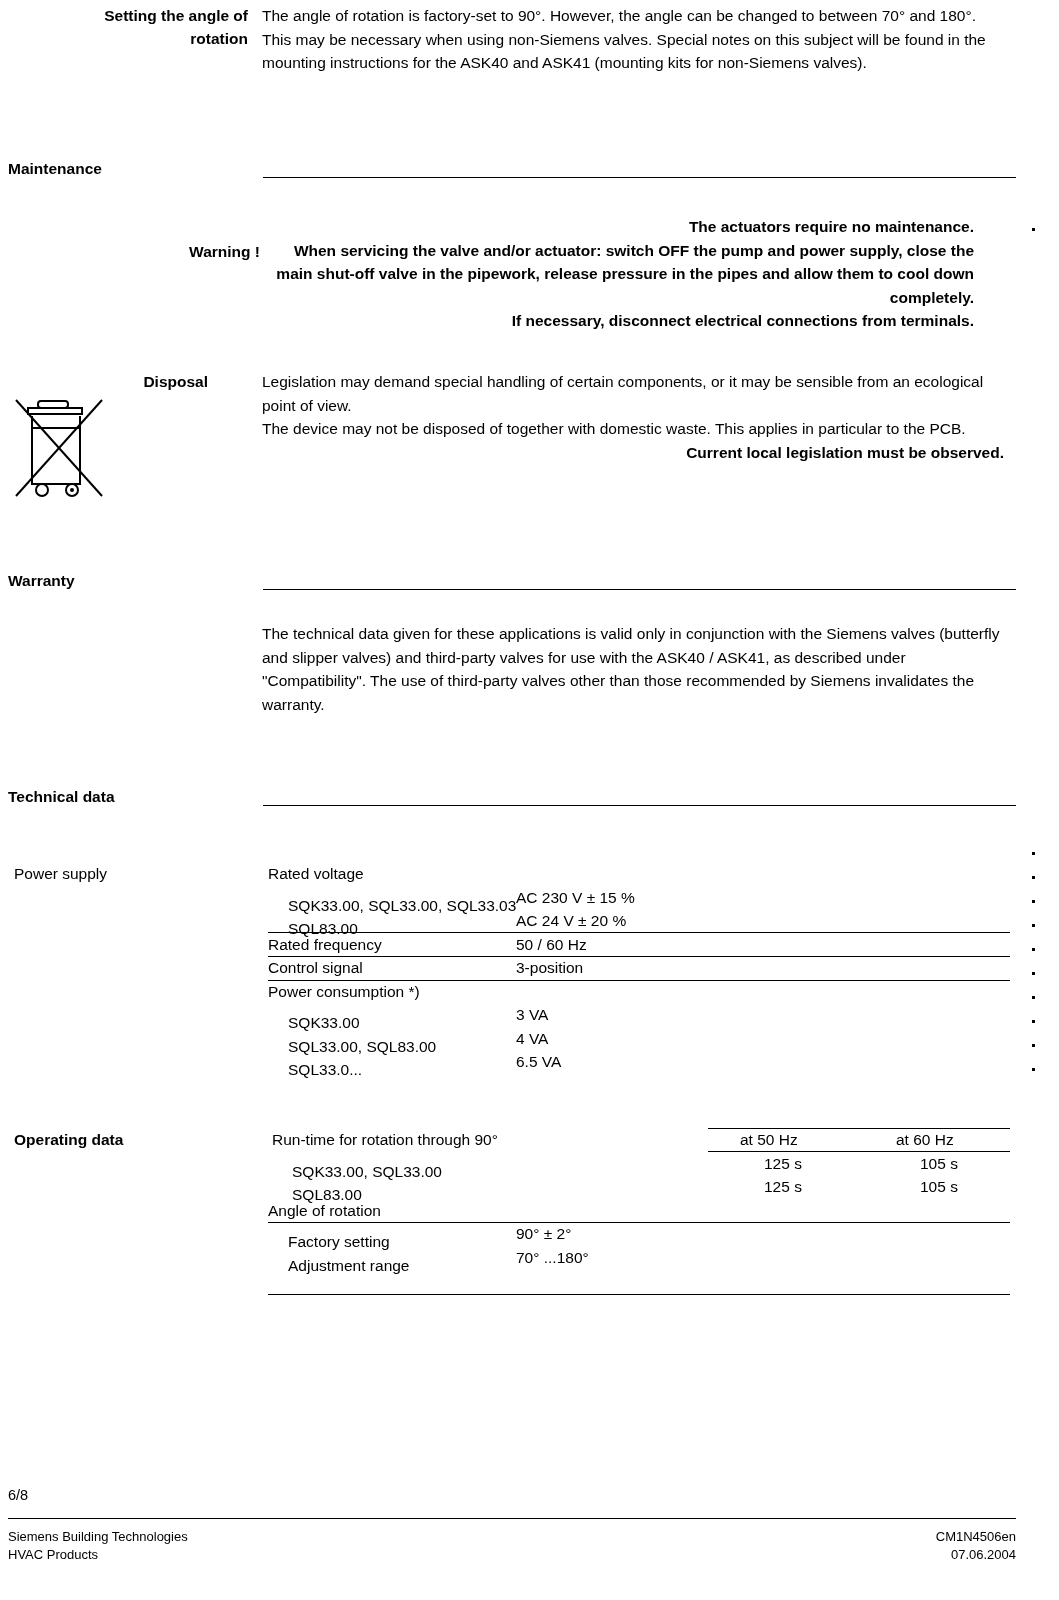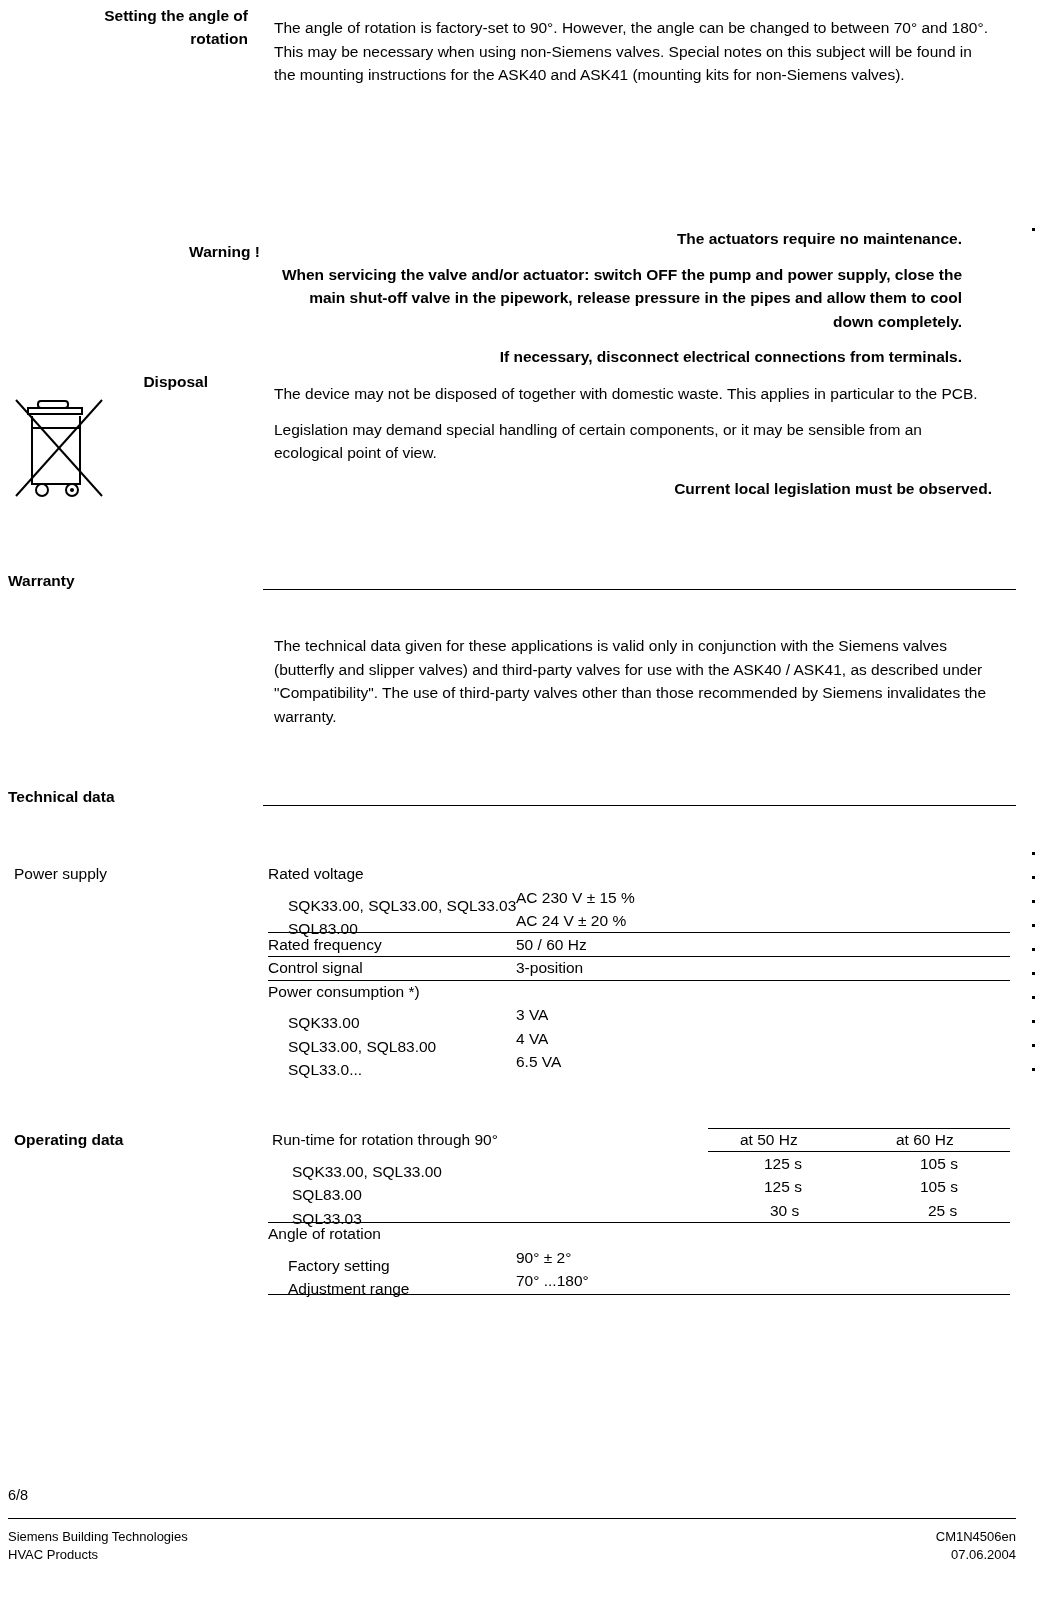--- a/index.html
+++ b/index.html
@@ -26,21 +26,21 @@
     position: absolute;
     font-size: 15.5px;
     line-height: 23px;
   }
   .bold { font-weight: bold; text-align: right; }
   .body-col {
     position: absolute;
     font-size: 15.5px;
     line-height: 23.5px;
   }
-  .body-col p { margin: 12px; }
+  .body-col p { margin: 0; }
   
   .section-head {
     position: absolute;
     left: 8px;
     width: 1008px;
     font-size: 15.5px;
     font-weight: bold;
   }
   .section-head .rule {
     position: absolute;
@@ -107,20 +107,24 @@
 <div class="page">
 
   <div class="label-col bold" style="left:8px; top:4px; width:240px;">
     <div>Setting the angle of</div>
     <div>rotation</div>
   </div>
   <div class="body-col" style="left:262px; top:4px; width:742px;">
     <p>The angle of rotation is factory-set to 90°. However, the angle can be changed to between 70° and 180°. This may be necessary when using non-Siemens valves. Special notes on this subject will be found in the mounting instructions for the ASK40 and ASK41 (mounting kits for non-Siemens valves).</p>
   </div>
 
+  <div class="section-head" style="top:160px;">
+    <span>Maintenance</span>
+    <span class="rule"></span>
+  </div>
 
   <div class="label-col bold" style="left:120px; top:240px; width:140px;">
     <span>Warning !</span>
   </div>
   <div class="body-col bold" style="left:262px; top:215px; width:712px;">
     <p>The actuators require no maintenance.</p>
     <p>When servicing the valve and/or actuator: switch OFF the pump and power supply, close the main shut-off valve in the pipework, release pressure in the pipes and allow them to cool down completely.</p>
     <p>If necessary, disconnect electrical connections from terminals.</p>
   </div>
   <div class="margin-dot" style="top:228px;"></div>
@@ -139,22 +143,22 @@
 
     <circle cx="30" cy="98" r="6" fill="none" stroke="#000" stroke-width="2"></circle>
     <circle cx="60" cy="98" r="6" fill="none" stroke="#000" stroke-width="2"></circle>
     <circle cx="60" cy="98" r="2" fill="#000"></circle>
 
     <line x1="4" y1="8" x2="90" y2="104" stroke="#000" stroke-width="2"></line>
     <line x1="90" y1="8" x2="4" y2="104" stroke="#000" stroke-width="2"></line>
   </svg>
 
   <div class="body-col" style="left:262px; top:370px; width:742px;">
+    <p>Legislation may demand special handling of certain components, or it may be sensible from an ecological point of view.</p>
     <p>The device may not be disposed of together with domestic waste. This applies in particular to the PCB.</p>
-    <p>Legislation may demand special handling of certain components, or it may be sensible from an ecological point of view.</p>
     <p class="bold">Current local legislation must be observed.</p>
   </div>
 
   <div class="section-head" style="top:572px;">
     <span>Warranty</span>
     <span class="rule"></span>
   </div>
 
   <div class="body-col" style="left:262px; top:622px; width:748px;">
     <p>The technical data given for these applications is valid only in conjunction with the Siemens valves (butterfly and slipper valves) and third-party valves for use with the ASK40 / ASK41, as described under "Compatibility".  The use of third-party valves other than those recommended by Siemens invalidates the warranty.</p>
@@ -224,25 +228,20 @@
 
     <div class="row">
       <span class="cell indent" style="left:4px;">SQK33.00, SQL33.00</span>
       <span class="cell" style="left:496px;">125 s</span>
       <span class="cell" style="left:652px;">105 s</span>
     </div>
     <div class="row">
       <span class="cell indent" style="left:4px;">SQL83.00</span>
       <span class="cell" style="left:496px;">125 s</span>
       <span class="cell" style="left:652px;">105 s</span>
-    </div>
-    <div class="row">
-      <span class="cell indent" style="left:4px;">SQL33.03</span>
-      <span class="cell" style="left:502px;">30 s</span>
-      <span class="cell" style="left:660px;">25 s</span>
     </div>
     <div class="hrule" style="left:0; right:6px; top:94px;"></div>
 
     <div class="row">
       <span class="cell" style="left:0;">Angle of rotation</span>
     </div>
     <div class="row">
       <span class="cell indent" style="left:0;text-align:right;">Factory setting</span>
       <span class="cell" style="left:248px;">90° ± 2°</span>
     </div>

